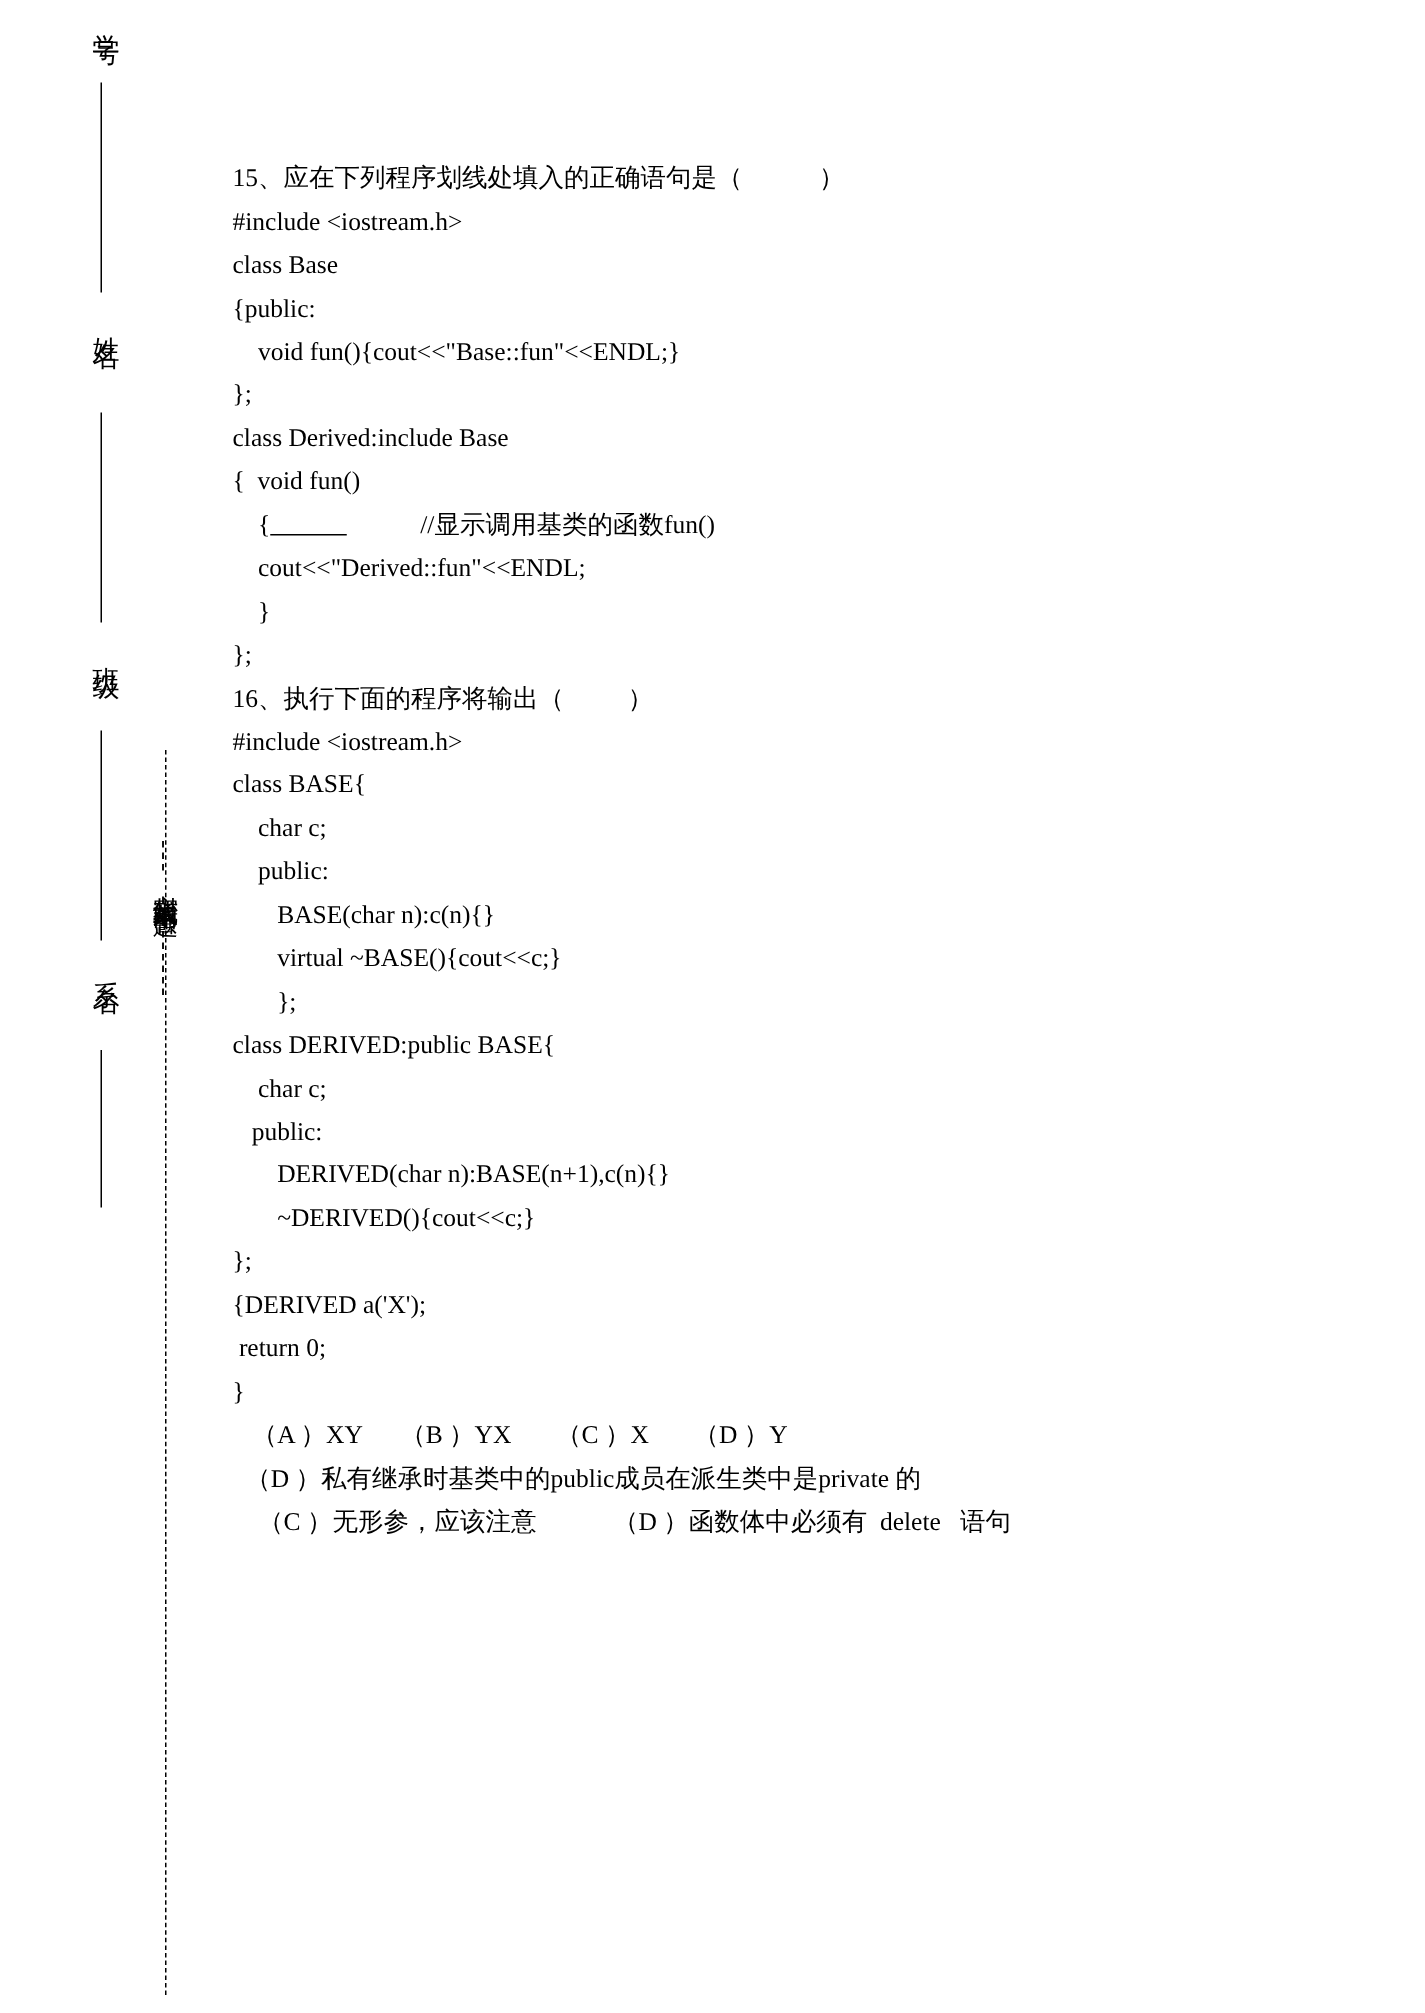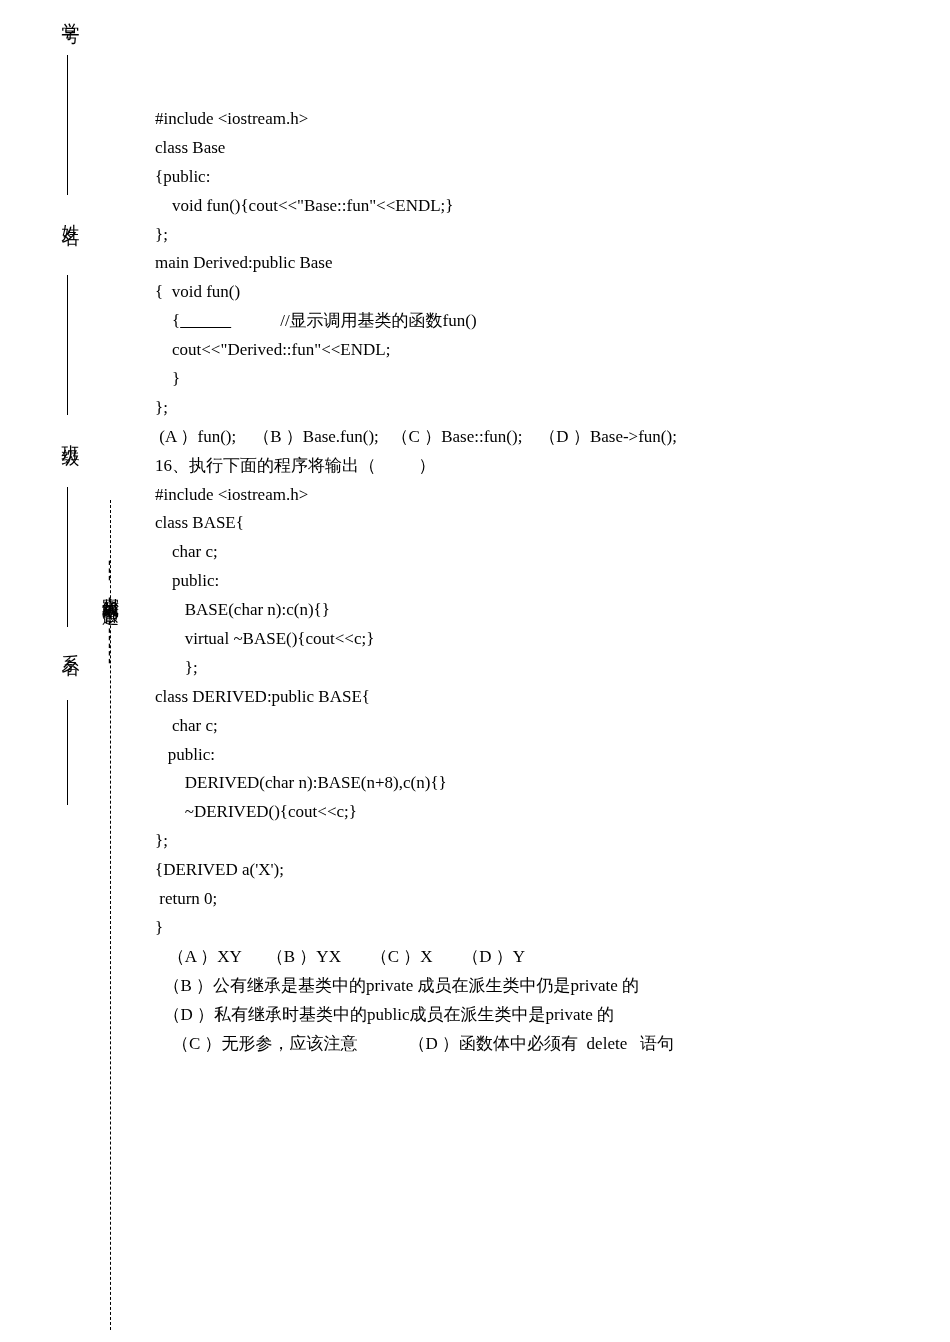--- a/index.html
+++ b/index.html
@@ -89,49 +89,48 @@
   <span class="vlabel banji">班 级</span>
   <span class="vline l3"></span>
   <span class="vlabel ximing">系 名</span>
   <span class="vline l4"></span>
 </div>
 
 <div class="dashed-vertical"></div>
 <div class="seal-text">---密封线内不答题---------</div>
 
 <div class="content">
+  <div class="line">15、应在下列程序划线处填入的正确语句是（            ）</div>
   <div class="line">#include &lt;iostream.h&gt;</div>
   <div class="line">class Base</div>
   <div class="line">{public:</div>
   <div class="line">    void fun(){cout&lt;&lt;"Base::fun"&lt;&lt;ENDL;}</div>
   <div class="line">};</div>
-  <div class="line">main Derived:public Base</div>
+  <div class="line">class Derived:include Base</div>
   <div class="line">{  void fun()</div>
   <div class="line"><span>    {</span><span class="underline">            </span><span>//显示调用基类的函数fun()</span></div>
   <div class="line">    cout&lt;&lt;"Derived::fun"&lt;&lt;ENDL;</div>
   <div class="line">    }</div>
   <div class="line">};</div>
-  <div class="line"><span> (A ）fun();</span>    <span>（B ）Base.fun();</span>   <span>（C ）Base::fun();</span>    <span>（D ）Base-&gt;fun();</span></div>
 
   <div class="line">16、执行下面的程序将输出（          ）</div>
   <div class="line">#include &lt;iostream.h&gt;</div>
   <div class="line">class BASE{</div>
   <div class="line">    char c;</div>
   <div class="line">    public:</div>
   <div class="line">       BASE(char n):c(n){}</div>
   <div class="line">       virtual ~BASE(){cout&lt;&lt;c;}</div>
   <div class="line">       };</div>
   <div class="line">class DERIVED:public BASE{</div>
   <div class="line">    char c;</div>
   <div class="line">   public:</div>
-  <div class="line">       DERIVED(char n):BASE(n+8),c(n){}</div>
+  <div class="line">       DERIVED(char n):BASE(n+1),c(n){}</div>
   <div class="line">       ~DERIVED(){cout&lt;&lt;c;}</div>
   <div class="line">};</div>
   <div class="line">{DERIVED a('X');</div>
   <div class="line"> return 0;</div>
   <div class="line">}</div>
   <div class="line"><span>   （A ）XY</span>      <span>（B ）YX</span>       <span>（C ）X</span>       <span>（D ）Y</span></div>
 
-  <div class="line">  （B ）公有继承是基类中的private 成员在派生类中仍是private 的</div>
   <div class="line">  （D ）私有继承时基类中的public成员在派生类中是private 的</div>
 
   <div class="line"><span>    （C ）无形参，应该注意</span>            <span>（D ）函数体中必须有  delete   语句</span></div>
 </div>
 
 </body></html>

